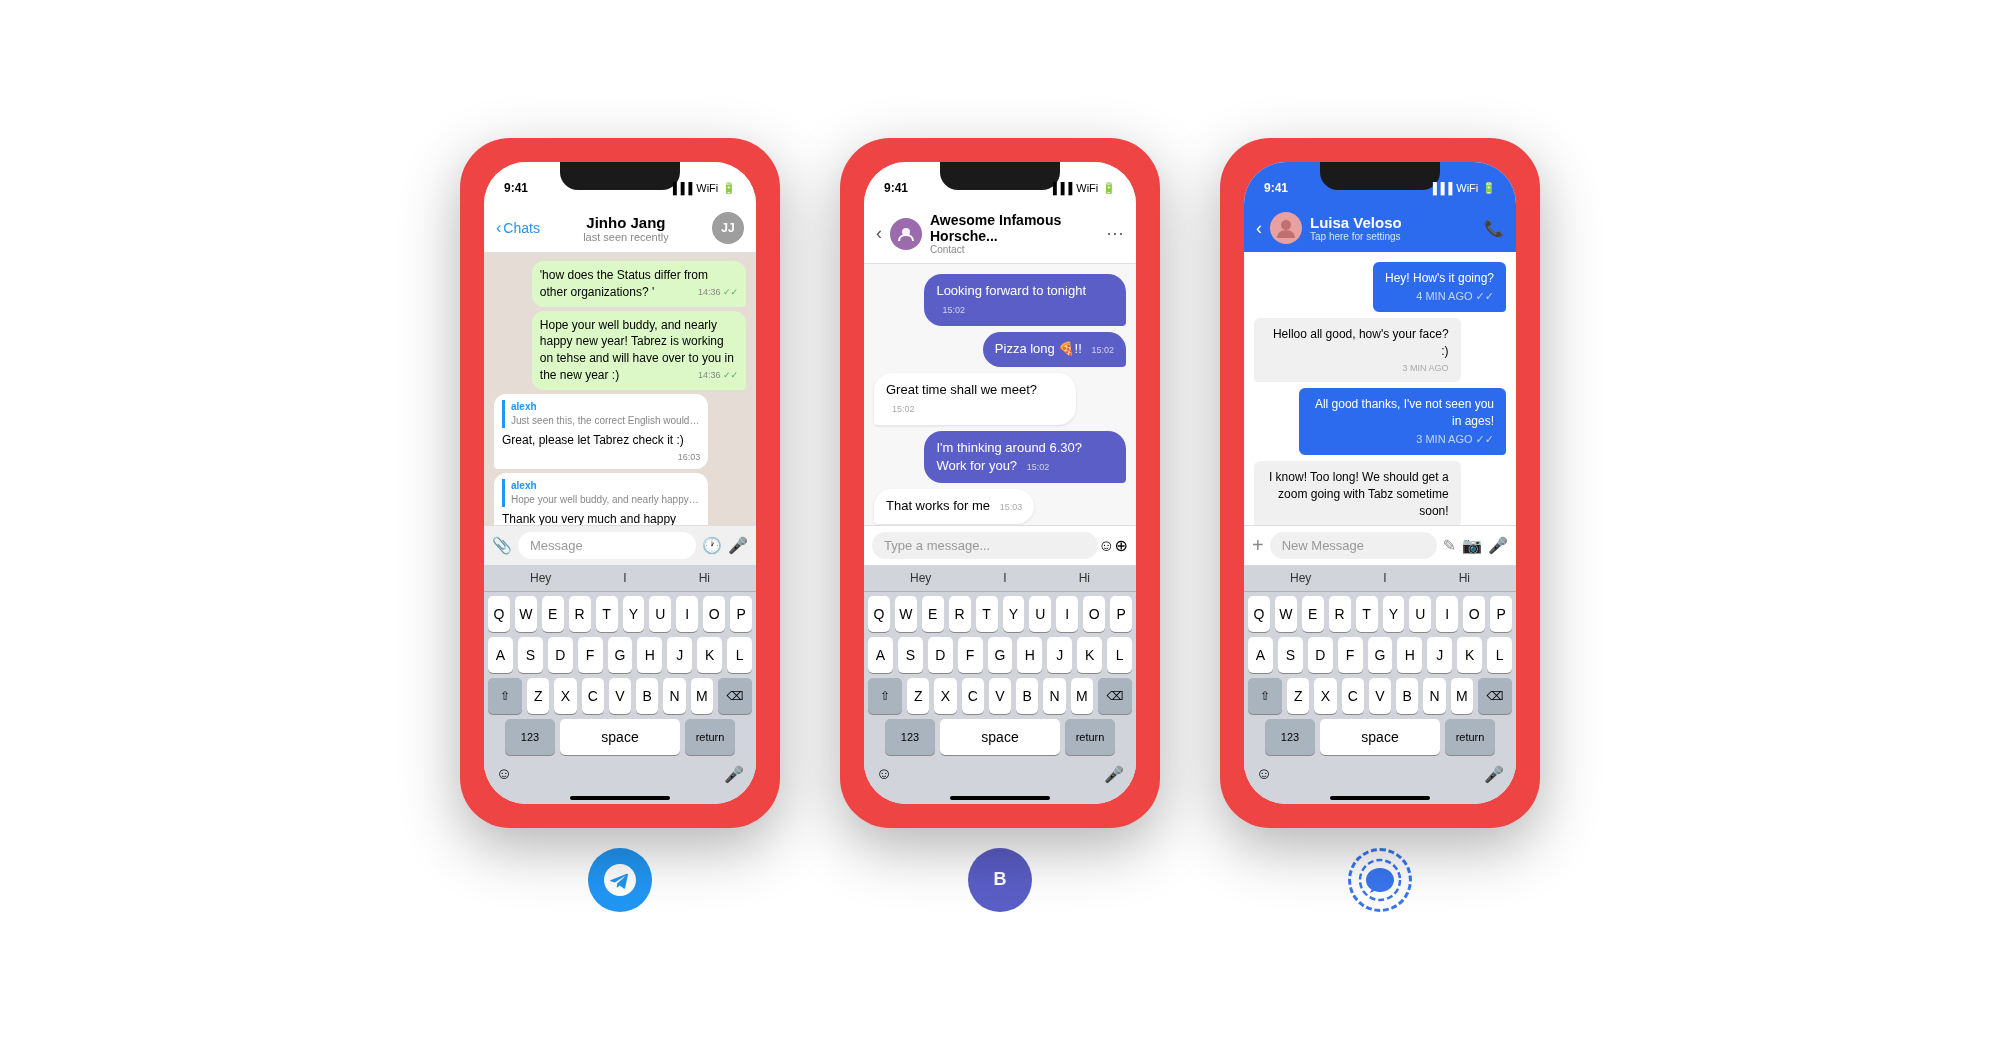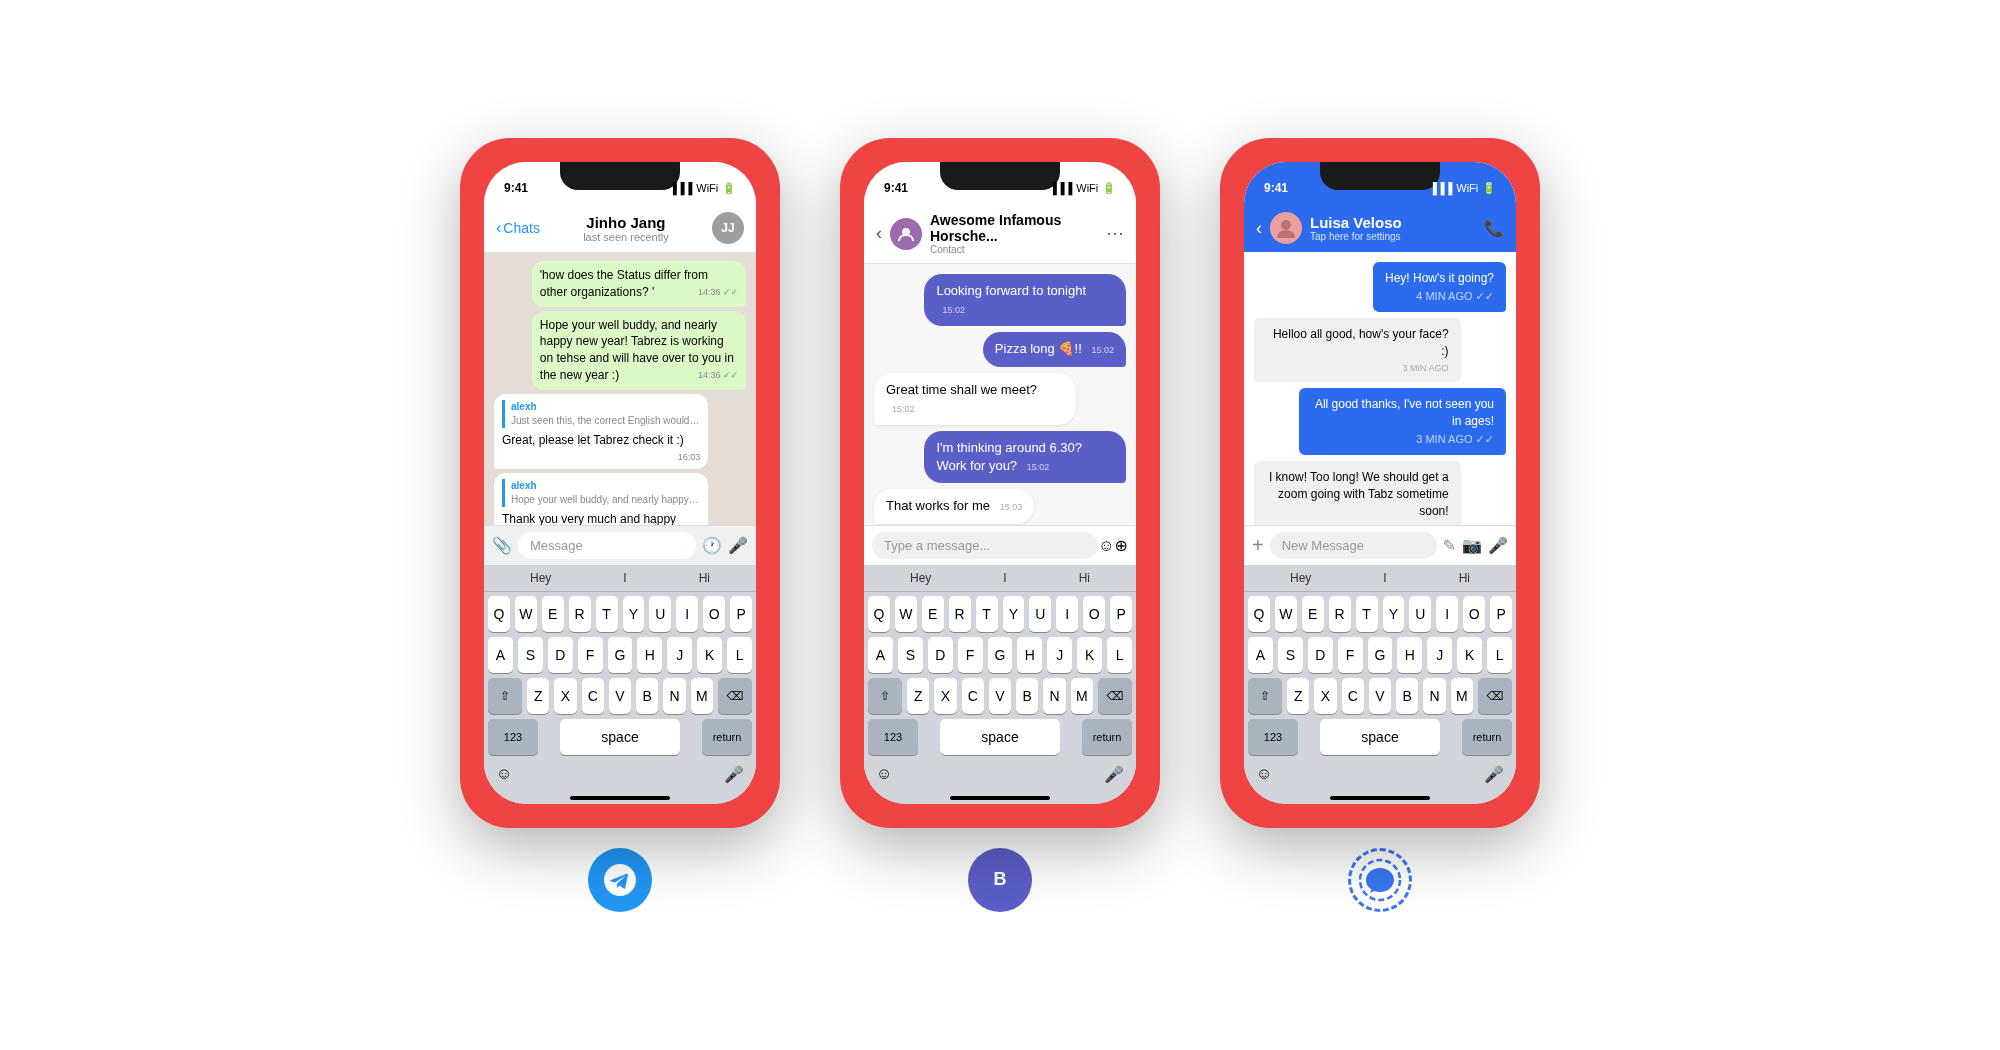--- a/index.html
+++ b/index.html
@@ -275,23 +275,23 @@
       width: 120px;
       background: #ffffff;
     }
 
     .key.wide {
       width: 40px;
     }
 
     .keyboard-bottom-row {
       display: flex;
-      justify-content: space-between;
+      justify-content: center;
       padding: 0 4px 6px;
-      gap: 14px;
+      gap: 5px;
     }
 
     .keyboard-emoji-row {
       display: flex;
       justify-content: space-between;
       padding: 4px 12px 8px;
       background: #d1d5db;
     }
 
     .home-indicator {

